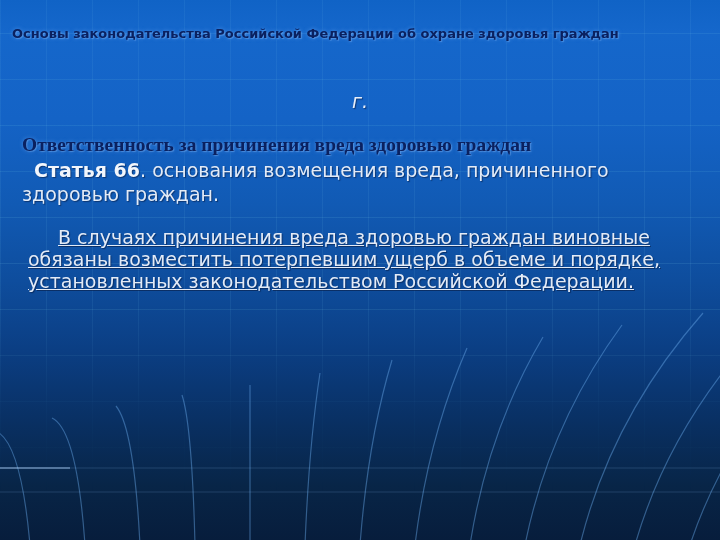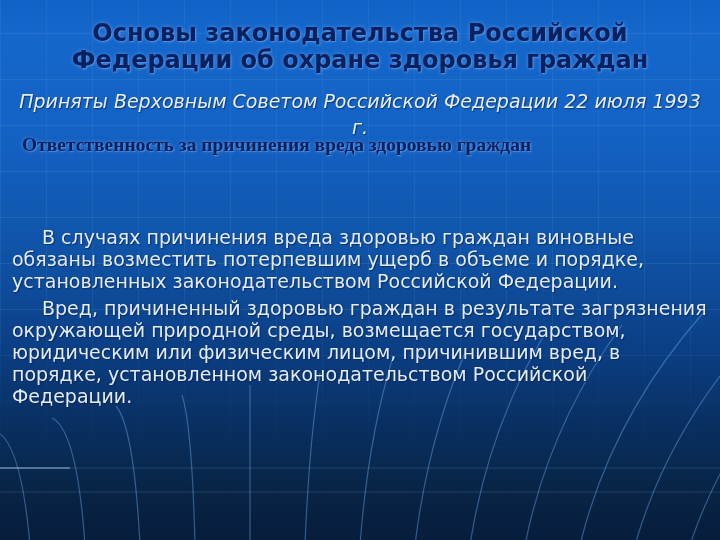--- a/index.html
+++ b/index.html
@@ -36,22 +36,21 @@
   }
   .fan-layer {
     position: absolute;
     inset: 0;
   }
   .txt { position: absolute; }
   .title {
     top: 20px;
     left: 12px;
     width: 696px;
-    text-align: center;
-    font-size: 24px;
+    font-size: 13px;
     line-height: 27px;
     font-weight: bold;
     color: #0a2160;
     text-shadow: 0 0 4px rgba(120,180,255,0.55), 1px 1px 1px rgba(155,200,255,0.35);
   }
   .subtitle {
     top: 88px;
     left: 12px;
     width: 696px;
     text-align: center;
@@ -89,22 +88,23 @@
   .body-text {
     top: 226px;
     left: 12px;
     width: 700px;
     font-size: 19px;
     line-height: 22px;
     color: #e3ebf7;
     text-shadow: 1px 1px 1px rgba(8,28,66,0.6);
   }
   .body-text p {
-    margin: 0 0 5px 0;
+    margin: 0 0 5px 16px;
     text-indent: 30px;
+    text-decoration: underline;
   }
 </style>
 </head>
 <body>
 
 <div class="slide">
 
   <div class="grid-layer"></div>
 
   <svg class="fan-layer" width="720" height="540" viewBox="0 0 720 540">
@@ -126,25 +126,26 @@
     <g stroke="rgba(150,200,255,0.18)" stroke-width="1" fill="none">
       <line x1="0" y1="468" x2="720" y2="468"></line>
       <line x1="0" y1="492" x2="720" y2="492"></line>
     </g>
     <line x1="0" y1="468" x2="70" y2="468" stroke="rgba(180,215,255,0.4)" stroke-width="2"></line>
   </svg>
 
   <div class="txt title">Основы законодательства Российской Федерации об охране здоровья граждан</div>
 
   <div class="txt subtitle">
-    <div>Приняты Верховным Советом Российской Федерации 22 июля 1993</div>
     <div>г.</div>
   </div>
 
   <div class="txt section-heading">Ответственность за причинения вреда здоровью граждан</div>
 
+  <div class="txt article">
+    <span class="article-label">Статья 66</span><span>. основания возмещения вреда, причиненного здоровью граждан.</span>
+  </div>
 
   <div class="txt body-text">
     <p>В случаях причинения вреда здоровью граждан виновные обязаны возместить потерпевшим ущерб в объеме и порядке, установленных законодательством Российской Федерации.</p>
-    <p>Вред, причиненный здоровью граждан в результате загрязнения окружающей природной среды, возмещается государством, юридическим или физическим лицом, причинившим вред, в порядке, установленном законодательством Российской Федерации.</p>
   </div>
 
 </div>
 
 </body></html>

